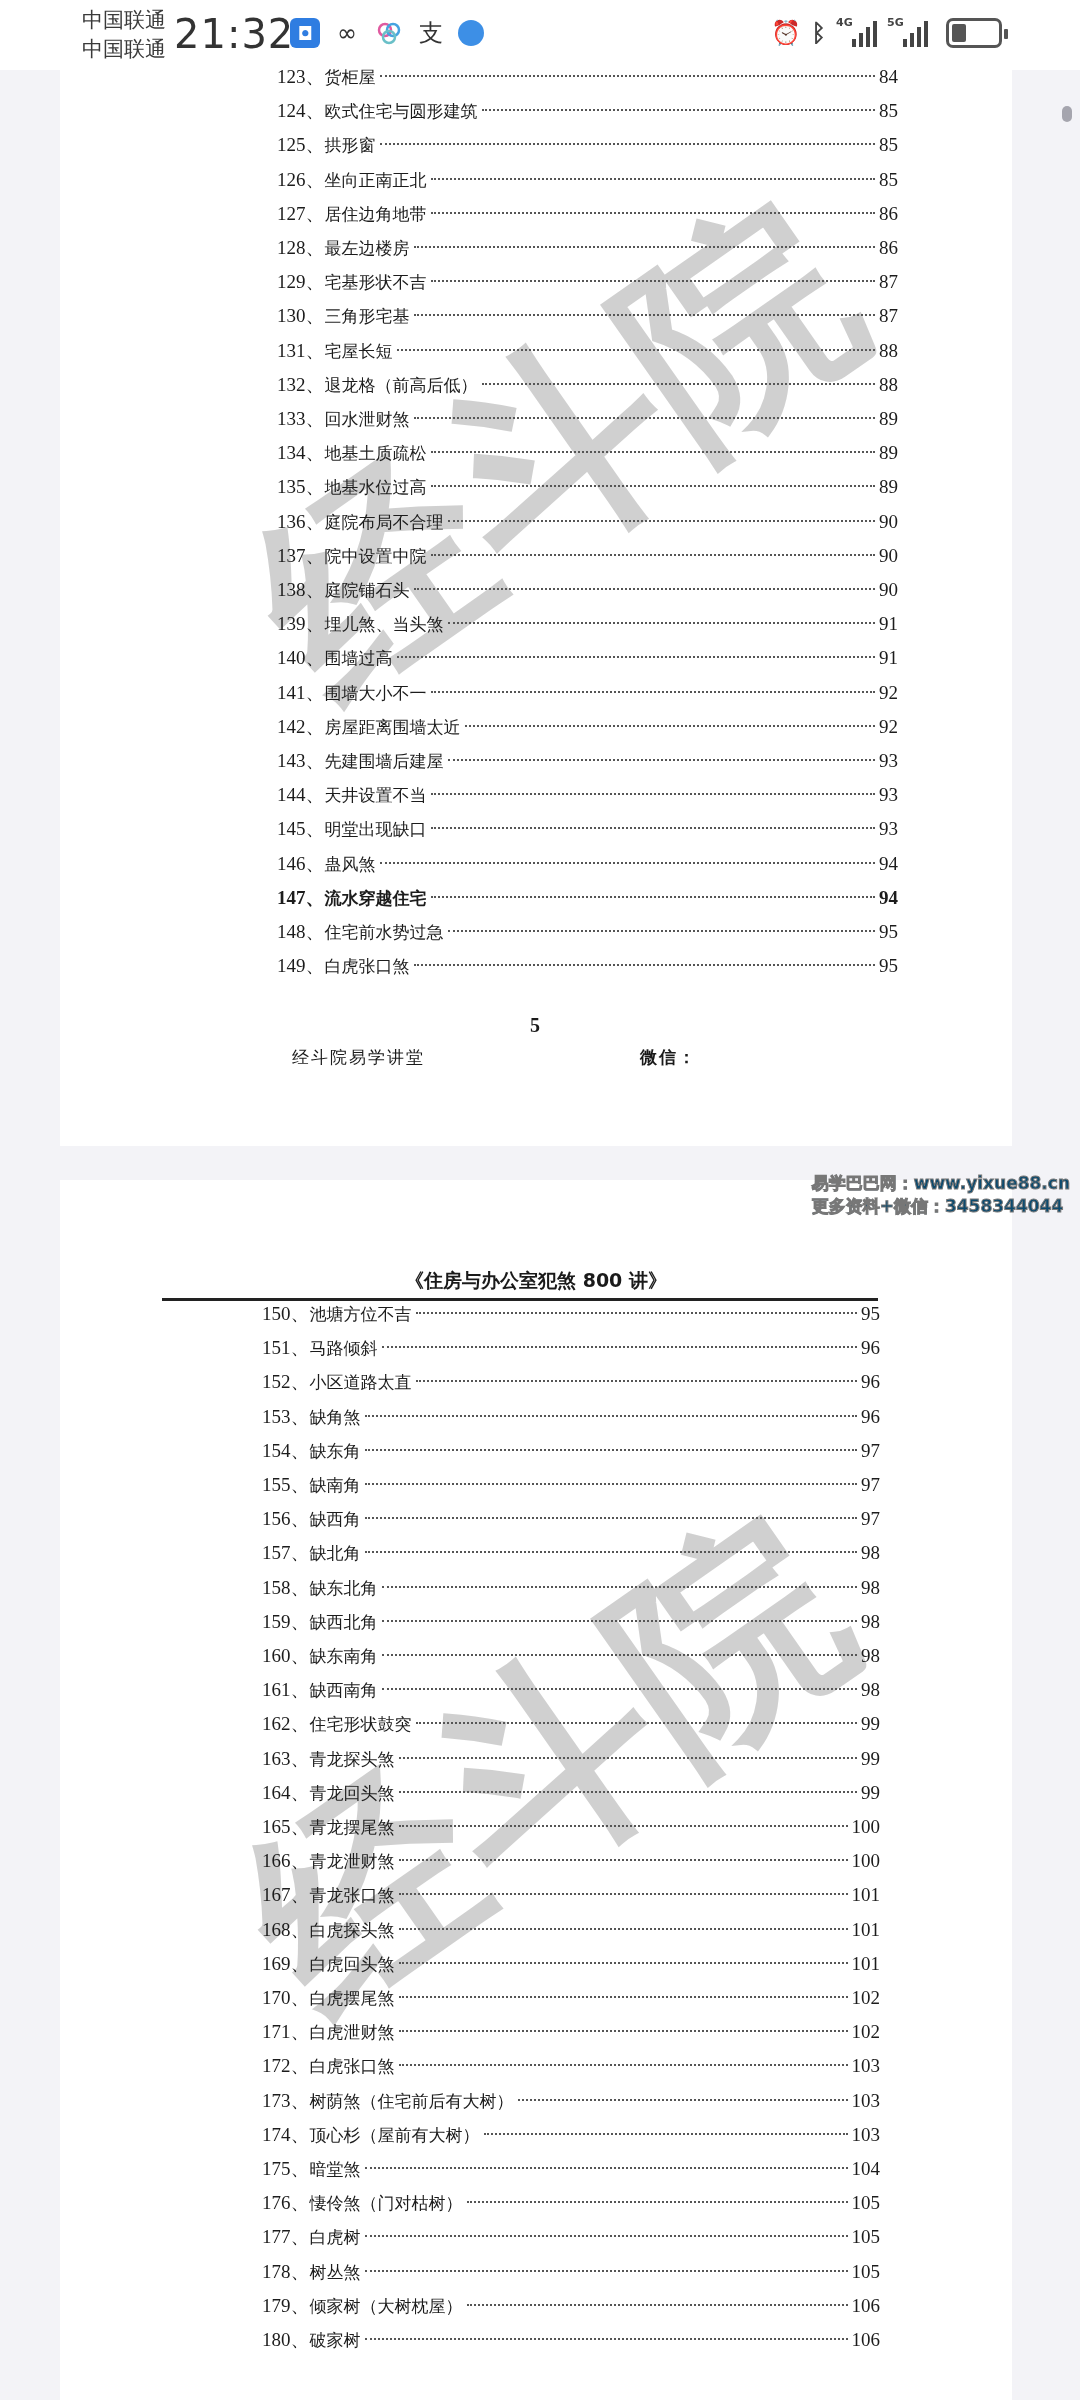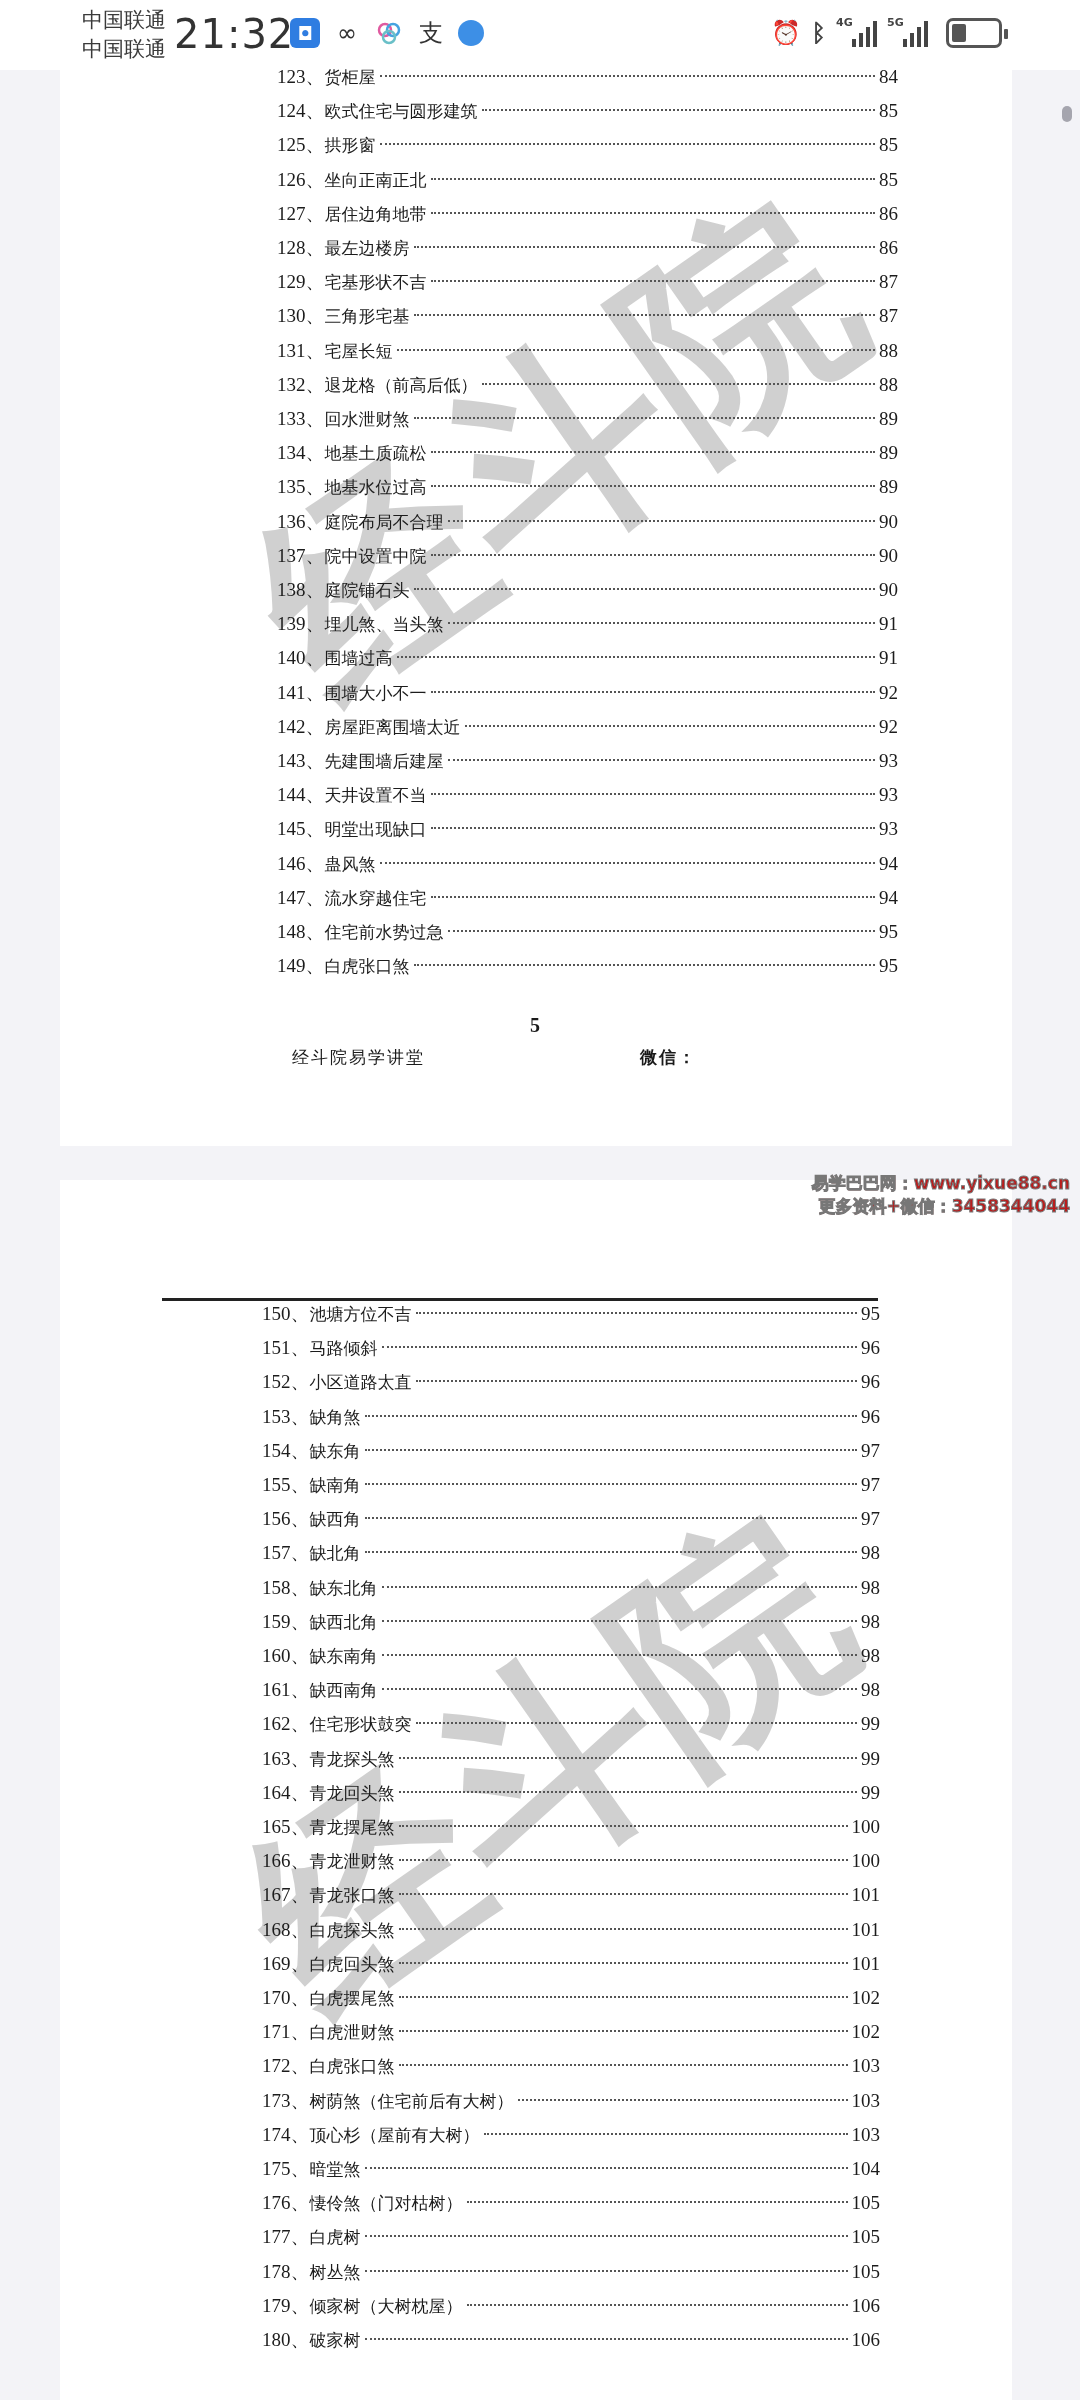--- a/index.html
+++ b/index.html
@@ -55,21 +55,21 @@
   .book-header { position: absolute; left: 0; width: 952px; top: 88px; text-align: center; font-size: 19px; font-weight: bold; font-family: "DejaVu Sans", sans-serif; }
   .header-rule { position: absolute; left: 102px; width: 716px; top: 118px; height: 3px; background: #222; }
 
   .watermark {
     position: absolute; font-family: "DejaVu Serif", serif; color: rgba(120,120,120,0.35);
     font-size: 250px; font-weight: bold; transform: rotate(-35deg); pointer-events: none;
   }
 
   .site-watermark {
     position: absolute; right: 10px; font-family: "DejaVu Sans", sans-serif; font-size: 17px; line-height: 23px;
-    color: #b91c1c; -webkit-text-stroke: 1px #777; font-weight: bold; text-align: right; margin-left: 42px;
+    color: #0c4a6e; -webkit-text-stroke: 1px #777; font-weight: bold;  margin-left: 42px;
   }
 
   .scroll-dot { position: absolute; right: 8px; top: 106px; width: 10px; height: 16px; background: #a5a5ae; border-radius: 5px; }
 </style>
 </head>
 <body>
 
 <div class="statusbar">
   <div class="carriers">
     <div>中国联通</div>
@@ -254,21 +254,21 @@
         <span class="title">明堂出现缺口</span>
         <span class="leader"></span>
         <span class="pg">93</span>
       </div>
       <div class="toc-row" style="top: 782.6px; left: 217px; width: 621px;">
         <span class="num">146、</span>
         <span class="title">蛊风煞</span>
         <span class="leader"></span>
         <span class="pg">94</span>
       </div>
-      <div class="toc-row" style="top: 816.8px; left: 217px; width: 621px;">
+      <div class="toc-row" style="top: 816.8px; left: 217px; width: 621px; font-weight: bold;">
         <span class="num">147、</span>
         <span class="title">流水穿越住宅</span>
         <span class="leader"></span>
         <span class="pg">94</span>
       </div>
       <div class="toc-row" style="top: 851px; left: 217px; width: 621px;">
         <span class="num">148、</span>
         <span class="title">住宅前水势过急</span>
         <span class="leader"></span>
         <span class="pg">95</span>
@@ -279,20 +279,21 @@
         <span class="leader"></span>
         <span class="pg">95</span>
       </div>
     </div>
   <div class="page-number">5</div>
   <div class="footer-left">经斗院易学讲堂</div>
   <div class="footer-right">微信：</div>
 </div>
 
 <div class="page page2">
+  <div class="book-header">《住房与办公室犯煞 800 讲》</div>
   <div class="header-rule"></div>
   <div class="watermark" style="left:160px; top:440px; font-size:220px;">经斗院</div>
   <div id="p2-rows">
       <div class="toc-row" style="top: 119px; left: 202px; width: 618px;">
         <span class="num">150、</span>
         <span class="title">池塘方位不吉</span>
         <span class="leader"></span>
         <span class="pg">95</span>
       </div>
       <div class="toc-row" style="top: 153.2px; left: 202px; width: 618px;">

